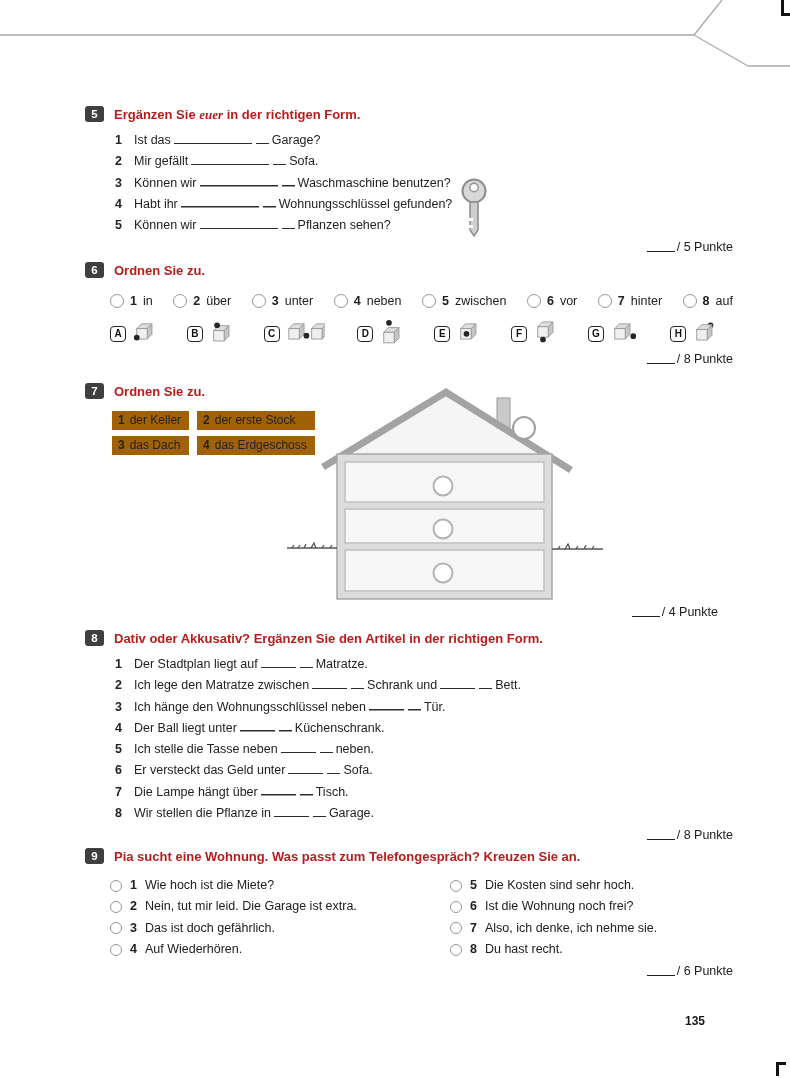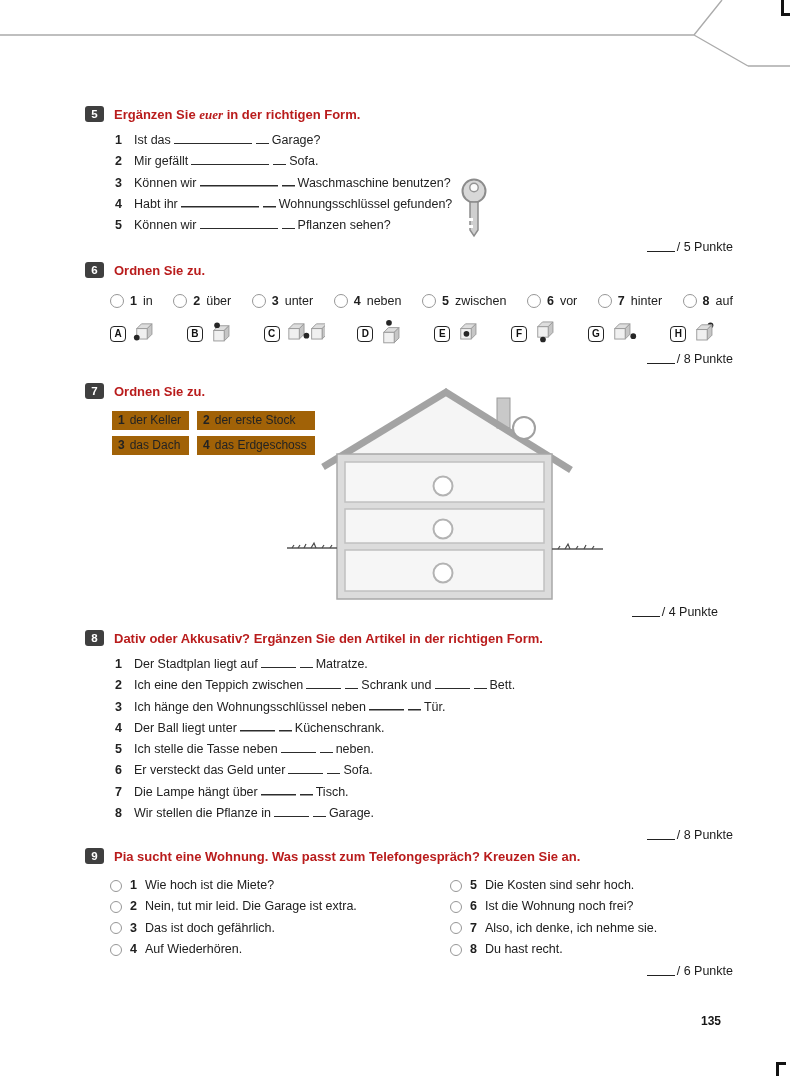--- a/index.html
+++ b/index.html
@@ -39,21 +39,21 @@
          justify-content:start;font-size:12px;}
   .chip{background:#a16207;padding:2px 8px 3px 6px;color:#232323;white-space:nowrap;}
   .chip-n{font-weight:bold;margin-right:5px;}
   .house-wrap{position:absolute;left:193px;top:-1px;}
   .cols{display:flex;margin:10px 0 0 25px;}
   .col{display:flex;flex-direction:column;}
   .col-left{width:340px;}
   .q{display:flex;gap:8px;font-size:12.5px;line-height:21.3px;align-items:center;}
   .q .radio{width:10px;height:10px;border-width:1.4px;}
   .q-n{font-weight:bold;}
-  .page-number{position:absolute;left:701px;top:1014px;font-weight:bold;font-size:12px;color:#161616;}
+  .page-number{position:absolute;left:685px;top:1014px;font-weight:bold;font-size:12px;color:#161616;}
   .mark-tr{left:781px;top:0;width:7px;height:13px;border-left:3px solid #121212;border-bottom:3px solid #121212;}
   .mark-br{left:776px;top:1062px;width:7px;height:11px;border-left:3px solid #121212;border-top:3px solid #121212;}
 </style>
 </head>
 <body>
 
 <div class="page">
 
   <svg class="decor-svg" width="790" height="70">
     <path d="M0,35 H694 M694,35 L722,0 M694,35 L748,66 M748,66 H790" fill="none" stroke="#ababab" stroke-width="1.4"></path>
@@ -274,21 +274,21 @@
       <div class="badge">8</div>
       <div class="ex-title"><span>Dativ oder Akkusativ? Ergänzen Sie den Artikel in der richtigen Form.</span></div>
     </div>
     <div class="items">
         <div class="item">
           <span class="item-n">1</span>
           <span><span>Der Stadtplan liegt auf</span><span class="blank bw52"></span><span>Matratze.</span></span>
         </div>
         <div class="item">
           <span class="item-n">2</span>
-          <span><span>Ich eine den Teppich zwischen</span><span class="blank bw52"></span><span>Schrank und</span><span class="blank bw52"></span><span>Bett.</span></span>
+          <span><span>Ich lege den Matratze zwischen</span><span class="blank bw52"></span><span>Schrank und</span><span class="blank bw52"></span><span>Bett.</span></span>
         </div>
         <div class="item">
           <span class="item-n">3</span>
           <span><span>Ich hänge den Wohnungsschlüssel neben</span><span class="blank bw52"></span><span>Tür.</span></span>
         </div>
         <div class="item">
           <span class="item-n">4</span>
           <span><span>Der Ball liegt unter</span><span class="blank bw52"></span><span>Küchenschrank.</span></span>
         </div>
         <div class="item">

